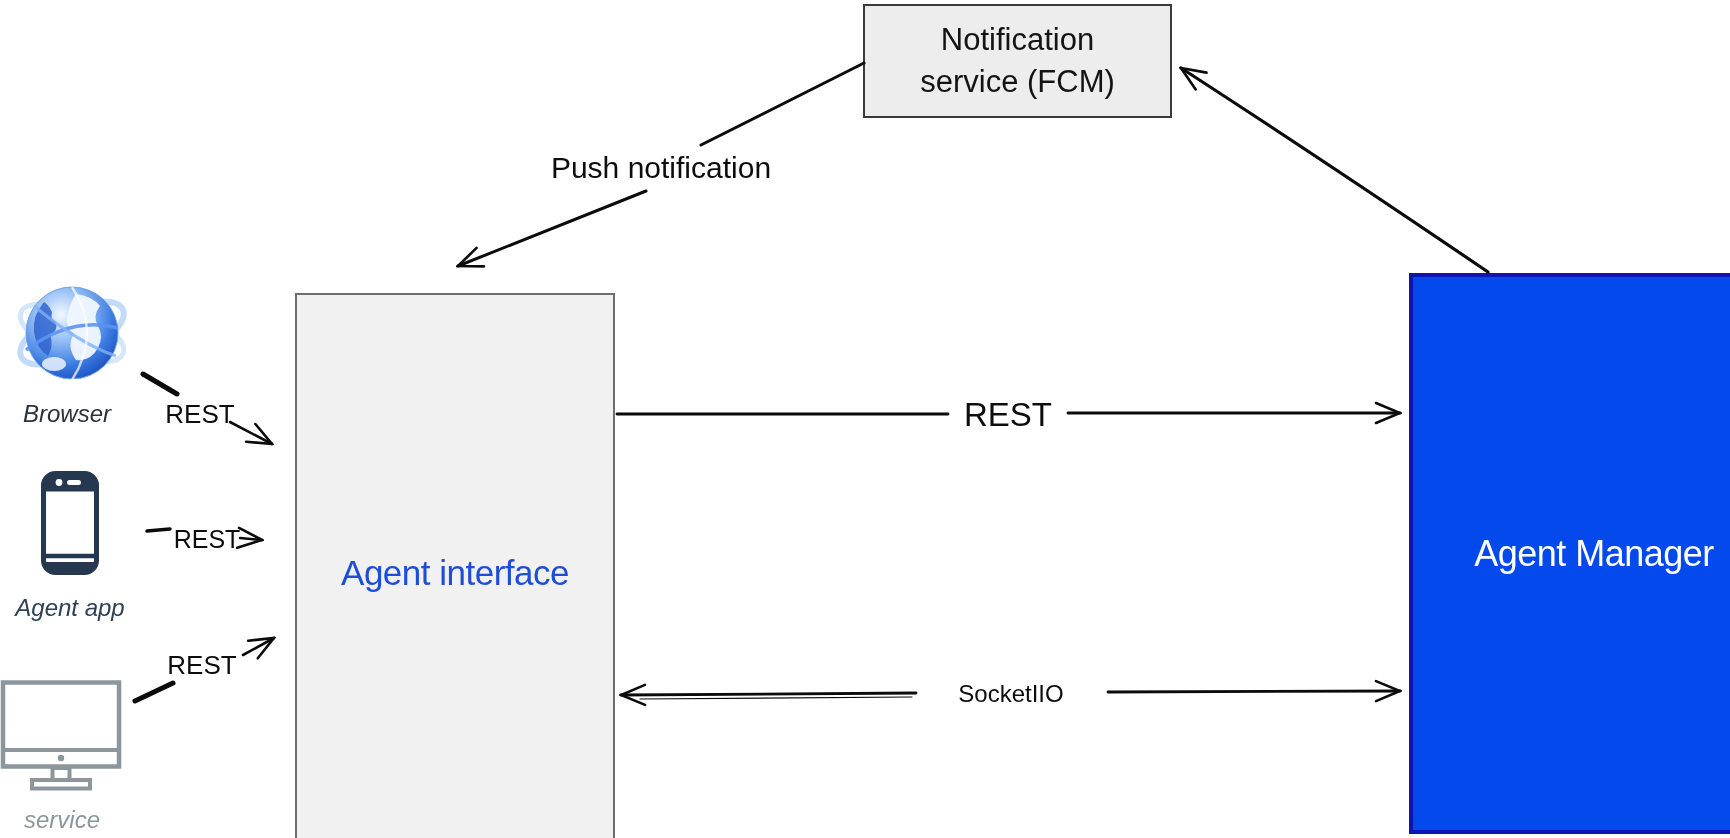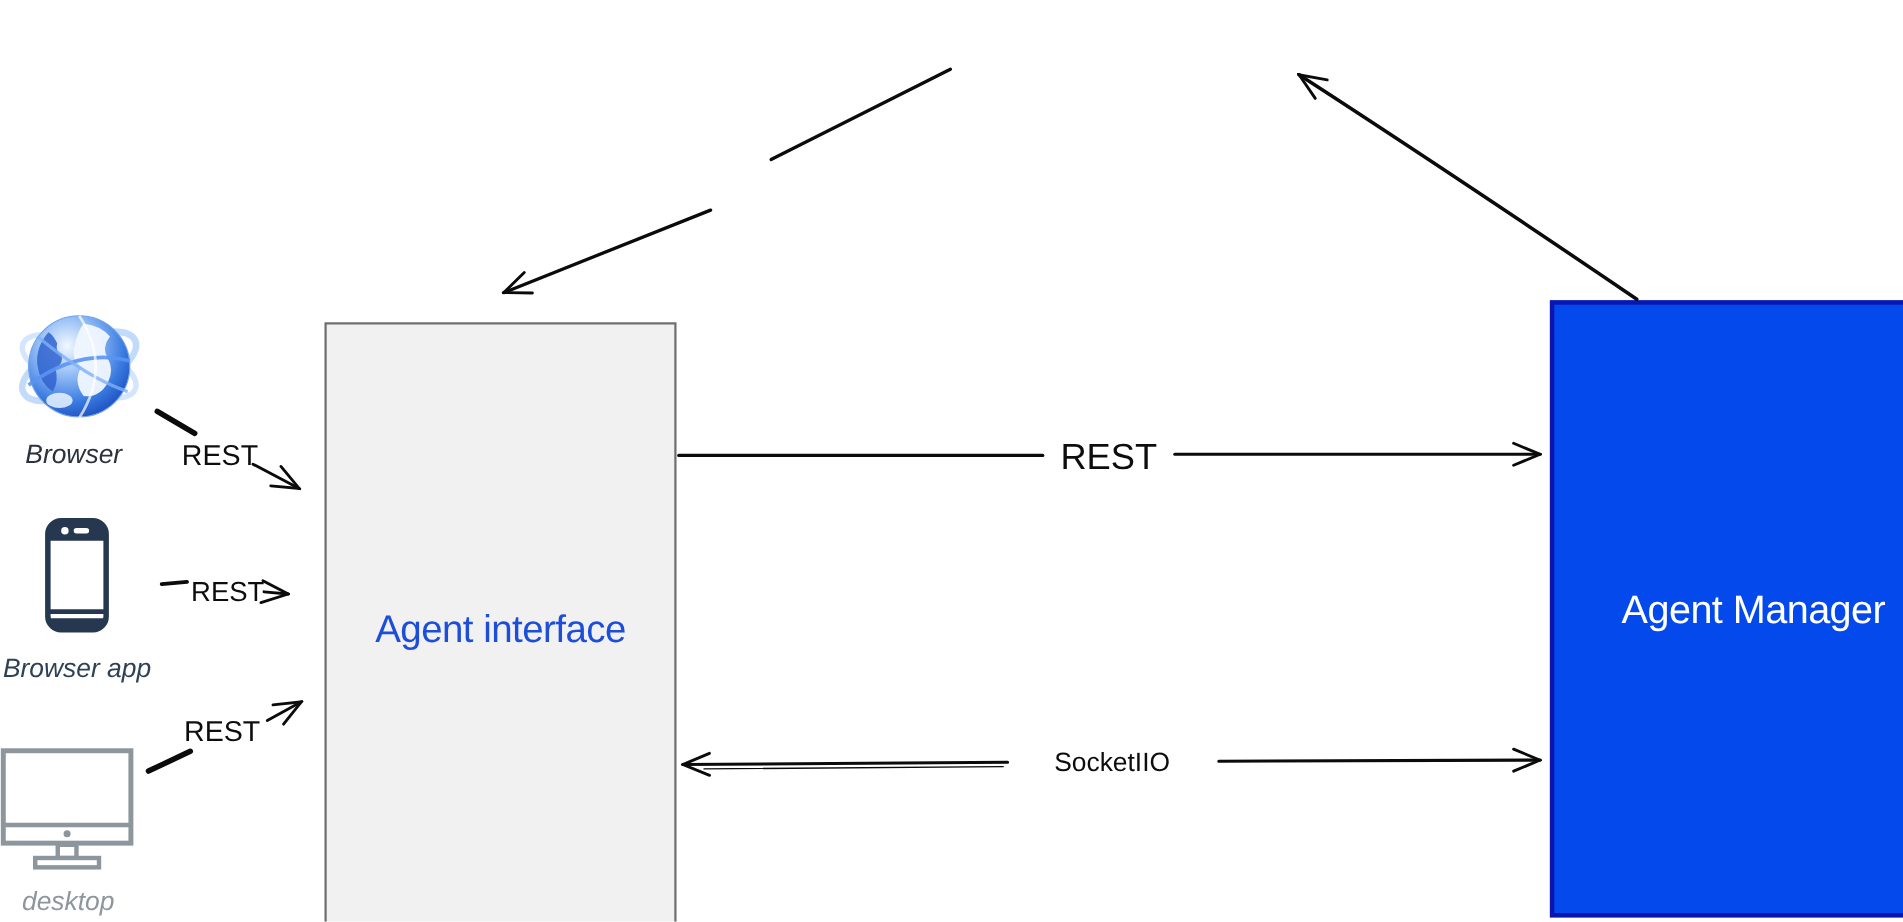--- a/index.html
+++ b/index.html
@@ -22,20 +22,24 @@
         z-index:3;font-size:24px;font-style:italic;}
   .icon{position:absolute;z-index:2;}
   svg{display:block;}
   #arrows{position:absolute;left:0;top:0;z-index:3;pointer-events:none;}
 </style>
 </head>
 <body>
 
 <div id="canvas">
 
+  <div class="node node-notif">
+    <span>Notification</span>
+    <span>service (FCM)</span>
+  </div>
 
   <div class="node node-interface">
     <span>Agent interface</span>
   </div>
 
   <div class="node node-manager">
     <span>Agent Manager</span>
   </div>
 
   <svg class="icon" style="left:14px;top:272px" width="118" height="124" viewBox="0 0 118 124">
@@ -69,22 +73,22 @@
 
   <svg class="icon" style="left:0px;top:680px" width="122" height="112" viewBox="0 0 122 112">
     <rect x="3" y="2.5" width="116" height="84" fill="#ffffff" stroke="#8c969c" stroke-width="4.5"></rect>
     <line x1="3" y1="70" x2="119" y2="70" stroke="#8c969c" stroke-width="4"></line>
     <circle cx="61" cy="78" r="3.2" fill="#8c969c"></circle>
     <rect x="52.5" y="88" width="17" height="12" fill="#ffffff" stroke="#8c969c" stroke-width="4"></rect>
     <rect x="32" y="100" width="58" height="8.5" fill="#ffffff" stroke="#8c969c" stroke-width="4"></rect>
   </svg>
 
   <div class="client-label" style="left:67px;top:414px;color:#2a323c">Browser</div>
-  <div class="client-label" style="left:70px;top:608px;color:#2e4156">Browser app</div>
-  <div class="client-label" style="left:62px;top:820px;color:#8c969c">desktop</div>
+  <div class="client-label" style="left:70px;top:608px;color:#2e4156">Agent app</div>
+  <div class="client-label" style="left:62px;top:820px;color:#8c969c">service</div>
 
   <svg id="arrows" width="1730" height="838" viewBox="0 0 1730 838">
     <defs>
       <marker id="ah" markerUnits="userSpaceOnUse" markerWidth="28" markerHeight="24" viewBox="0 0 28 24" refX="26" refY="12" orient="auto-start-reverse">
         <path d="M2,2 L26,12 L2,22" fill="none" stroke="#0b0b0b" stroke-width="2.6" stroke-linecap="round"></path>
       </marker>
     </defs>
 
     <g stroke="#0b0b0b" fill="none" stroke-linecap="round">
       <path d="M143,374 L177,394" stroke-width="5"></path>
@@ -118,16 +122,17 @@
     <g stroke="#0b0b0b" fill="none" stroke-linecap="round">
       <path d="M621,695 L916,693" stroke-width="2.8" marker-start="url(#ah)"></path>
       <path d="M640,699 L912,697" stroke-width="1.2"></path>
       <path d="M1108,692 L1400,691" stroke-width="2.8" marker-end="url(#ah)"></path>
     </g>
   </svg>
 
   <div class="edge-label" style="left:200px;top:414px;font-size:26px">REST</div>
   <div class="edge-label" style="left:207px;top:539px;font-size:25px">REST</div>
   <div class="edge-label" style="left:202px;top:665px;font-size:26px">REST</div>
+  <div class="edge-label" style="left:661px;top:168px;font-size:30px">Push notification</div>
   <div class="edge-label" style="left:1008px;top:415px;font-size:33px">REST</div>
   <div class="edge-label" style="left:1011px;top:694px;font-size:24px">SocketIIO</div>
 
 </div>
 
 </body></html>

